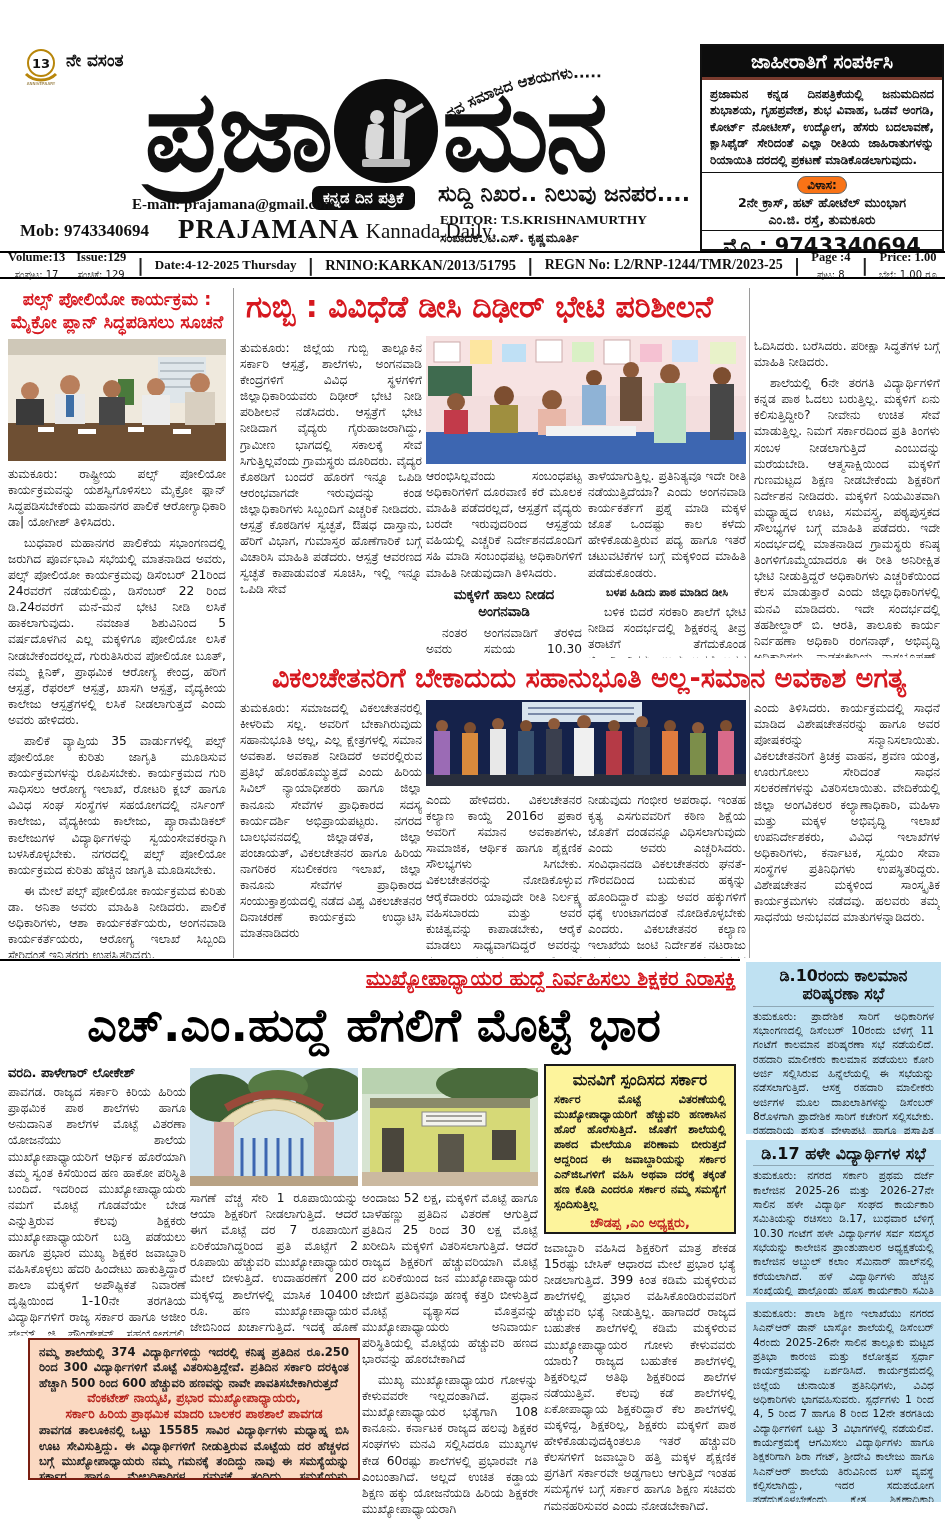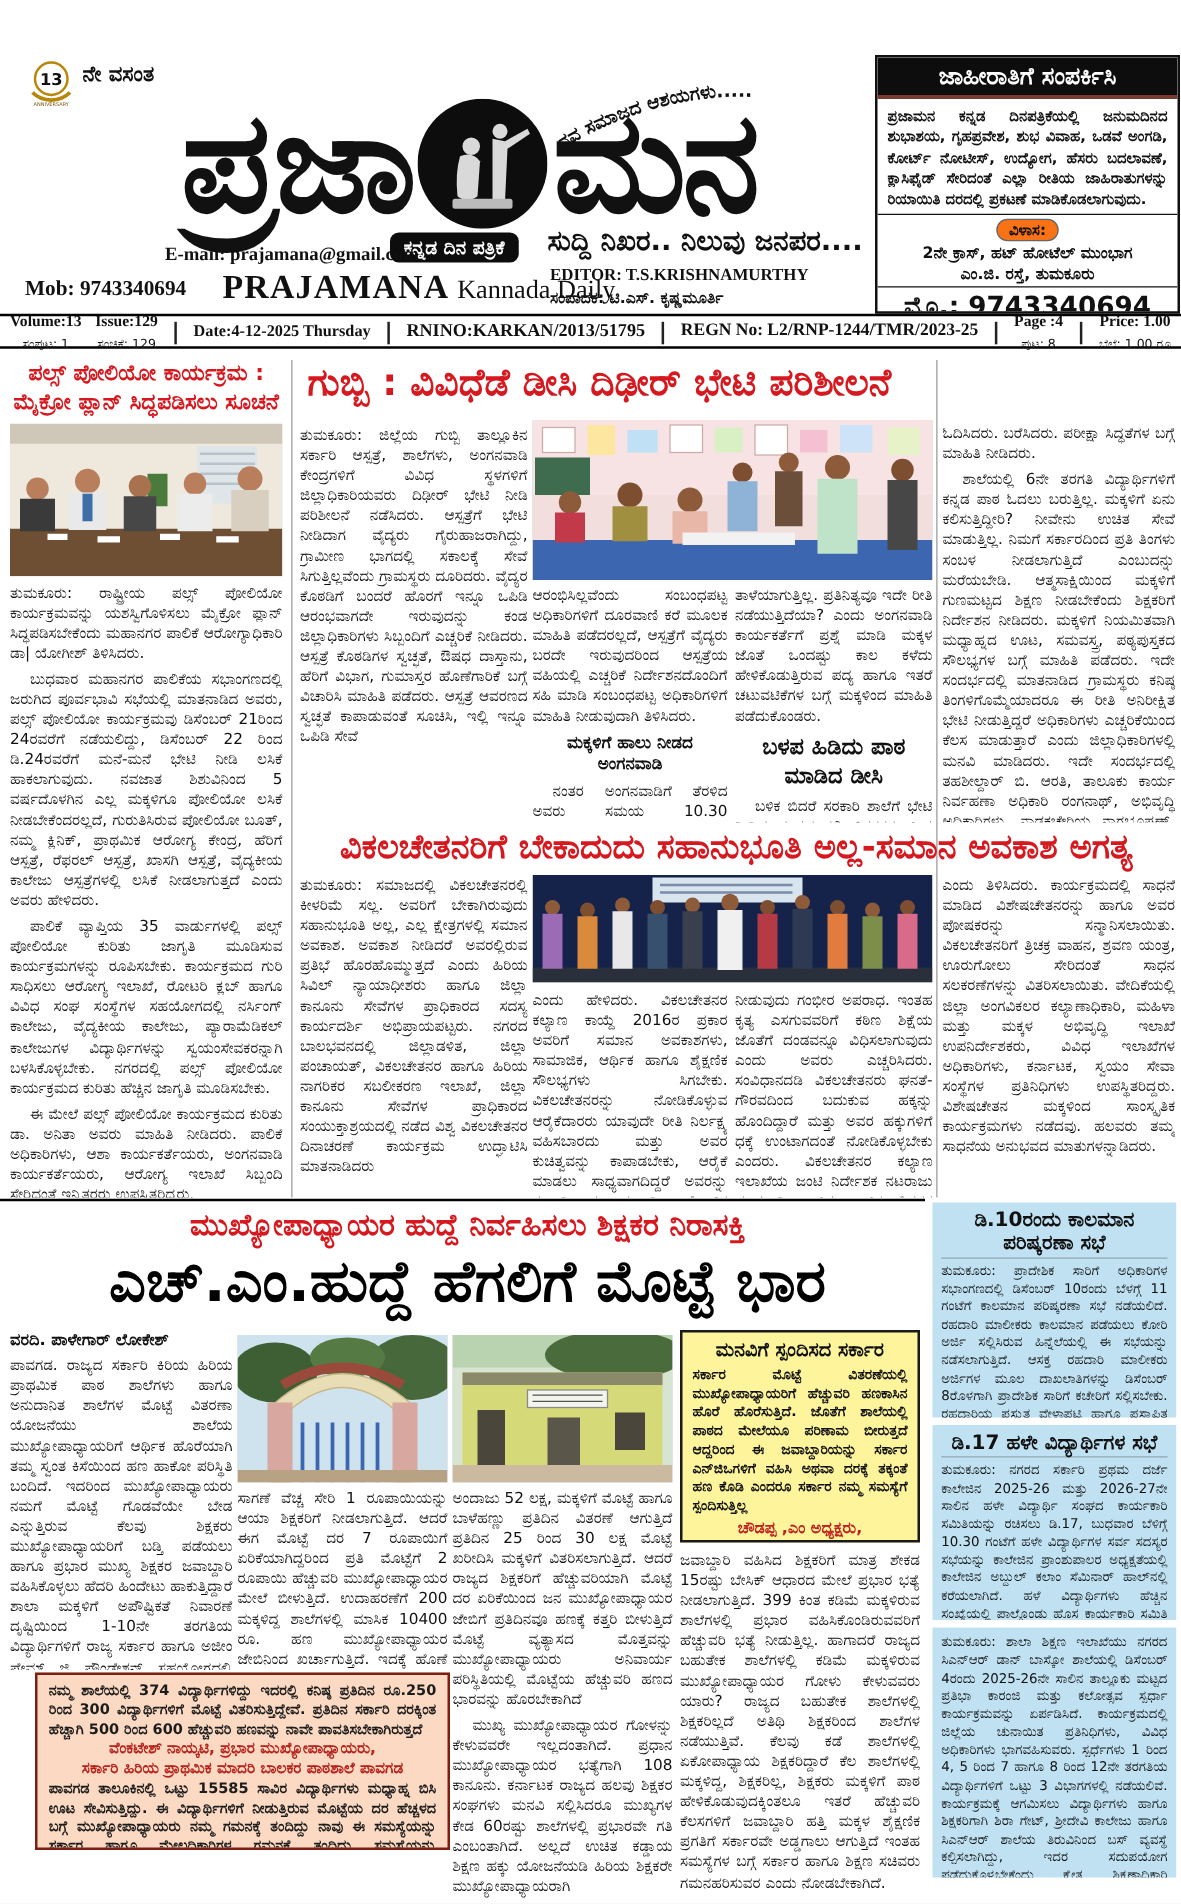--- a/index.html
+++ b/index.html
@@ -26,21 +26,21 @@
   
   .infobar{border-top:2.5px solid #000;border-bottom:2.5px solid #000;display:flex;align-items:center;justify-content:space-between;padding:2px 8px;box-sizing:border-box;}
   .ib-cell{text-align:center;line-height:1.05;}
   .ib-en{font-family:"Liberation Serif",serif;font-weight:bold;font-size:12.5px;white-space:nowrap;}
   .ib-kn{font-size:10px;white-space:nowrap;}
   .ib-sep{font-size:18px;font-weight:bold;color:#222;}
   
   .h-red-side{color:#d6181f;font-weight:900;font-size:17.5px;line-height:1.3;text-align:center;}
   .h-red-main{color:#d6181f;font-weight:900;font-size:30px;line-height:1.1;white-space:nowrap;}
   .h-red-2{color:#d6181f;font-weight:900;font-size:27px;line-height:1.1;text-align:center;white-space:nowrap;}
-  .h-kicker{color:#d6181f;font-weight:900;font-size:24px;text-align:center;white-space:nowrap;}
+  .h-kicker{color:#d6181f;font-weight:900;font-size:20px;text-align:right;white-space:nowrap;text-decoration:underline;}
   .h-big{color:#000;font-weight:900;font-size:46px;text-align:center;letter-spacing:0px;white-space:nowrap;}
   .byline{font-weight:bold;font-size:13px;margin-bottom:3px;}
   
   .bluebox{background:#bfe1f2;padding:5px 7px;box-sizing:border-box;overflow:hidden;}
   .bluebox .bh{font-weight:900;font-size:16px;text-align:center;line-height:1.15;margin-bottom:3px;border-bottom:1px solid rgba(0,0,0,.25);padding-bottom:2px;}
   .bluebox .bb{font-size:10.7px;text-align:justify;line-height:1.34;}
   .yellowbox{background:#fdf49c;border:2px solid #1a1a1a;padding:5px 8px;box-sizing:border-box;overflow:hidden;}
   .yellowbox .yh{font-weight:900;font-size:15.5px;text-align:center;margin-bottom:3px;}
   .yellowbox .yb{font-size:11.2px;font-weight:bold;text-align:justify;line-height:1.34;}
   .yellowbox .ys{color:#c0201f;font-weight:900;text-align:center;font-size:12.8px;line-height:1.3;margin-top:3px;}
@@ -109,21 +109,21 @@
       <div class="addr">
         <span class="pill">ವಿಳಾಸ:</span><br>
         <span>2ನೇ ಕ್ರಾಸ್, ಹಟ್ ಹೋಟೆಲ್ ಮುಂಭಾಗ</span><br>
         <span>ಎಂ.ಜಿ. ರಸ್ತೆ, ತುಮಕೂರು</span>
       </div>
       <div class="ph">ಮೊ.: 9743340694</div>
     </div>
   </div>
 
   <div class="abs infobar" style="left:0;top:251px;width:945px;height:28px;">
-    <span class="ib-cell"><span class="ib-en">Volume:13</span><br><span class="ib-kn">ಸಂಪುಟ: 1</span></span>
+    <span class="ib-cell"><span class="ib-en">Volume:13</span><br><span class="ib-kn">ಸಂಪುಟ: 17</span></span>
     <span class="ib-cell"><span class="ib-en">Issue:129</span><br><span class="ib-kn">ಸಂಚಿಕೆ: 129</span></span>
     <span class="ib-sep">|</span>
     <span class="ib-en" style="font-size:13px;">Date:4-12-2025 Thursday</span>
     <span class="ib-sep">|</span>
     <span class="ib-en" style="font-size:14.5px;">RNINO:KARKAN/2013/51795</span>
     <span class="ib-sep">|</span>
     <span class="ib-en" style="font-size:14px;">REGN No: L2/RNP-1244/TMR/2023-25</span>
     <span class="ib-sep">|</span>
     <span class="ib-cell"><span class="ib-en">Page :4</span><br><span class="ib-kn">ಪುಟ: 8</span></span>
     <span class="ib-sep">|</span>
@@ -220,21 +220,21 @@
     </svg>
   </div>
 
   <div class="abs bt" style="left:426px;top:468px;width:156px;height:190px;">
     <p>ಆರಂಭಿಸಿಲ್ಲವೆಂದು ಸಂಬಂಧಪಟ್ಟ ಅಧಿಕಾರಿಗಳಿಗೆ ದೂರವಾಣಿ ಕರೆ ಮೂಲಕ ಮಾಹಿತಿ ಪಡೆದರಲ್ಲದೆ, ಆಸ್ಪತ್ರೆಗೆ ವೈದ್ಯರು ಬರದೇ ಇರುವುದರಿಂದ ಆಸ್ಪತ್ರೆಯ ವಹಿಯಲ್ಲಿ ಎಚ್ಚರಿಕೆ ನಿರ್ದೇಶನದೊಂದಿಗೆ ಸಹಿ ಮಾಡಿ ಸಂಬಂಧಪಟ್ಟ ಅಧಿಕಾರಿಗಳಿಗೆ ಮಾಹಿತಿ ನೀಡುವುದಾಗಿ ತಿಳಿಸಿದರು.</p>
     <p class="subhead" style="font-size:13.5px;">ಮಕ್ಕಳಿಗೆ ಹಾಲು ನೀಡದ ಅಂಗನವಾಡಿ</p>
     <p>ನಂತರ ಅಂಗನವಾಡಿಗೆ ತೆರಳಿದ ಅವರು ಸಮಯ 10.30 ಗಂಟೆಯಾದರೂ ಮಕ್ಕಳಿಗೆ ಹಾಲು ನೀಡಿಲ್ಲ. ಸಹಾಯಕಿ ಕೂಡ ಬಂದಿಲ್ಲ. ಹಾಜರಾತಿ ವಹಿಯಲ್ಲಿರುವ ಹಾಗೂ ಹಾಜರಿರುವ ಮಕ್ಕಳ ಸಂಖ್ಯೆಯು ಒಂದಕ್ಕೊಂದು</p>
   </div>
   <div class="abs bt" style="left:588px;top:468px;width:158px;height:190px;">
     <p>ತಾಳೆಯಾಗುತ್ತಿಲ್ಲ. ಪ್ರತಿನಿತ್ಯವೂ ಇದೇ ರೀತಿ ನಡೆಯುತ್ತಿದೆಯಾ? ಎಂದು ಅಂಗನವಾಡಿ ಕಾರ್ಯಕರ್ತೆಗೆ ಪ್ರಶ್ನೆ ಮಾಡಿ ಮಕ್ಕಳ ಜೊತೆ ಒಂದಷ್ಟು ಕಾಲ ಕಳೆದು ಹೇಳಿಕೊಡುತ್ತಿರುವ ಪದ್ಯ ಹಾಗೂ ಇತರೆ ಚಟುವಟಿಕೆಗಳ ಬಗ್ಗೆ ಮಕ್ಕಳಿಂದ ಮಾಹಿತಿ ಪಡೆದುಕೊಂಡರು.</p>
-    <p class="subhead" style="font-size:18px;">ಬಳಪ ಹಿಡಿದು ಪಾಠ ಮಾಡಿದ ಡೀಸಿ</p>
+    <p class="subhead" style="font-size:11px;">ಬಳಪ ಹಿಡಿದು ಪಾಠ ಮಾಡಿದ ಡೀಸಿ</p>
     <p>ಬಳಿಕ ಬಿದರೆ ಸರಕಾರಿ ಶಾಲೆಗೆ ಭೇಟಿ ನೀಡಿದ ಸಂದರ್ಭದಲ್ಲಿ ಶಿಕ್ಷಕರನ್ನ ತೀವ್ರ ತರಾಟೆಗೆ ತೆಗೆದುಕೊಂಡ ಜಿಲ್ಲಾಧಿಕಾರಿಗಳು, ಖುದ್ದು ಅವರೇ ಬಳಪ ಹಿಡಿದು ಇಂಗ್ಲಿಷ್ ಹಾಗೂ ಗಣಿತದ ಪಾಠ ಮಾಡಿ ವಿದ್ಯಾರ್ಥಿಗಳಿಗೆ ಪ್ರಶ್ನೆಗಳನ್ನು ಕೇಳಿ ಉತ್ತರ ಪಡೆದರು. ವಿದ್ಯಾರ್ಥಿಗಳಿಗೆ ಪುಸ್ತಕ ನೀಡಿ</p>
   </div>
 
   <div class="abs bt" style="left:754px;top:338px;width:186px;height:320px;">
     <p>ಓದಿಸಿದರು. ಬರೆಸಿದರು. ಪರೀಕ್ಷಾ ಸಿದ್ಧತೆಗಳ ಬಗ್ಗೆ ಮಾಹಿತಿ ನೀಡಿದರು.</p>
     <p>ಶಾಲೆಯಲ್ಲಿ 6ನೇ ತರಗತಿ ವಿದ್ಯಾರ್ಥಿಗಳಿಗೆ ಕನ್ನಡ ಪಾಠ ಓದಲು ಬರುತ್ತಿಲ್ಲ. ಮಕ್ಕಳಿಗೆ ಏನು ಕಲಿಸುತ್ತಿದ್ದೀರಿ? ನೀವೇನು ಉಚಿತ ಸೇವೆ ಮಾಡುತ್ತಿಲ್ಲ. ನಿಮಗೆ ಸರ್ಕಾರದಿಂದ ಪ್ರತಿ ತಿಂಗಳು ಸಂಬಳ ನೀಡಲಾಗುತ್ತಿದೆ ಎಂಬುದನ್ನು ಮರೆಯಬೇಡಿ. ಆತ್ಮಸಾಕ್ಷಿಯಿಂದ ಮಕ್ಕಳಿಗೆ ಗುಣಮಟ್ಟದ ಶಿಕ್ಷಣ ನೀಡಬೇಕೆಂದು ಶಿಕ್ಷಕರಿಗೆ ನಿರ್ದೇಶನ ನೀಡಿದರು. ಮಕ್ಕಳಿಗೆ ನಿಯಮಿತವಾಗಿ ಮಧ್ಯಾಹ್ನದ ಊಟ, ಸಮವಸ್ತ್ರ, ಪಠ್ಯಪುಸ್ತಕದ ಸೌಲಭ್ಯಗಳ ಬಗ್ಗೆ ಮಾಹಿತಿ ಪಡೆದರು. ಇದೇ ಸಂದರ್ಭದಲ್ಲಿ ಮಾತನಾಡಿದ ಗ್ರಾಮಸ್ಥರು ಕನಿಷ್ಠ ತಿಂಗಳಿಗೊಮ್ಮೆಯಾದರೂ ಈ ರೀತಿ ಅನಿರೀಕ್ಷಿತ ಭೇಟಿ ನೀಡುತ್ತಿದ್ದರೆ ಅಧಿಕಾರಿಗಳು ಎಚ್ಚರಿಕೆಯಿಂದ ಕೆಲಸ ಮಾಡುತ್ತಾರೆ ಎಂದು ಜಿಲ್ಲಾಧಿಕಾರಿಗಳಲ್ಲಿ ಮನವಿ ಮಾಡಿದರು. ಇದೇ ಸಂದರ್ಭದಲ್ಲಿ ತಹಶೀಲ್ದಾರ್ ಬಿ. ಆರತಿ, ತಾಲೂಕು ಕಾರ್ಯ ನಿರ್ವಹಣಾ ಅಧಿಕಾರಿ ರಂಗನಾಥ್, ಅಭಿವೃದ್ಧಿ ಅಧಿಕಾರಿಗಳು, ನಾಡಕಚೇರಿಯ ನಾಗಭೂಷಣ್, ಕಂದಾಯ ಅಧಿಕಾರಿಗಳು ಸೇರಿದಂತೆ ಇನ್ನಿತರರು ಹಾಜರಿದ್ದರು.</p>
   </div>
 
   <div class="abs h-red-2" style="left:236px;top:663px;width:706px;">ವಿಕಲಚೇತನರಿಗೆ ಬೇಕಾದುದು ಸಹಾನುಭೂತಿ ಅಲ್ಲ-ಸಮಾನ ಅವಕಾಶ ಅಗತ್ಯ</div>
 

